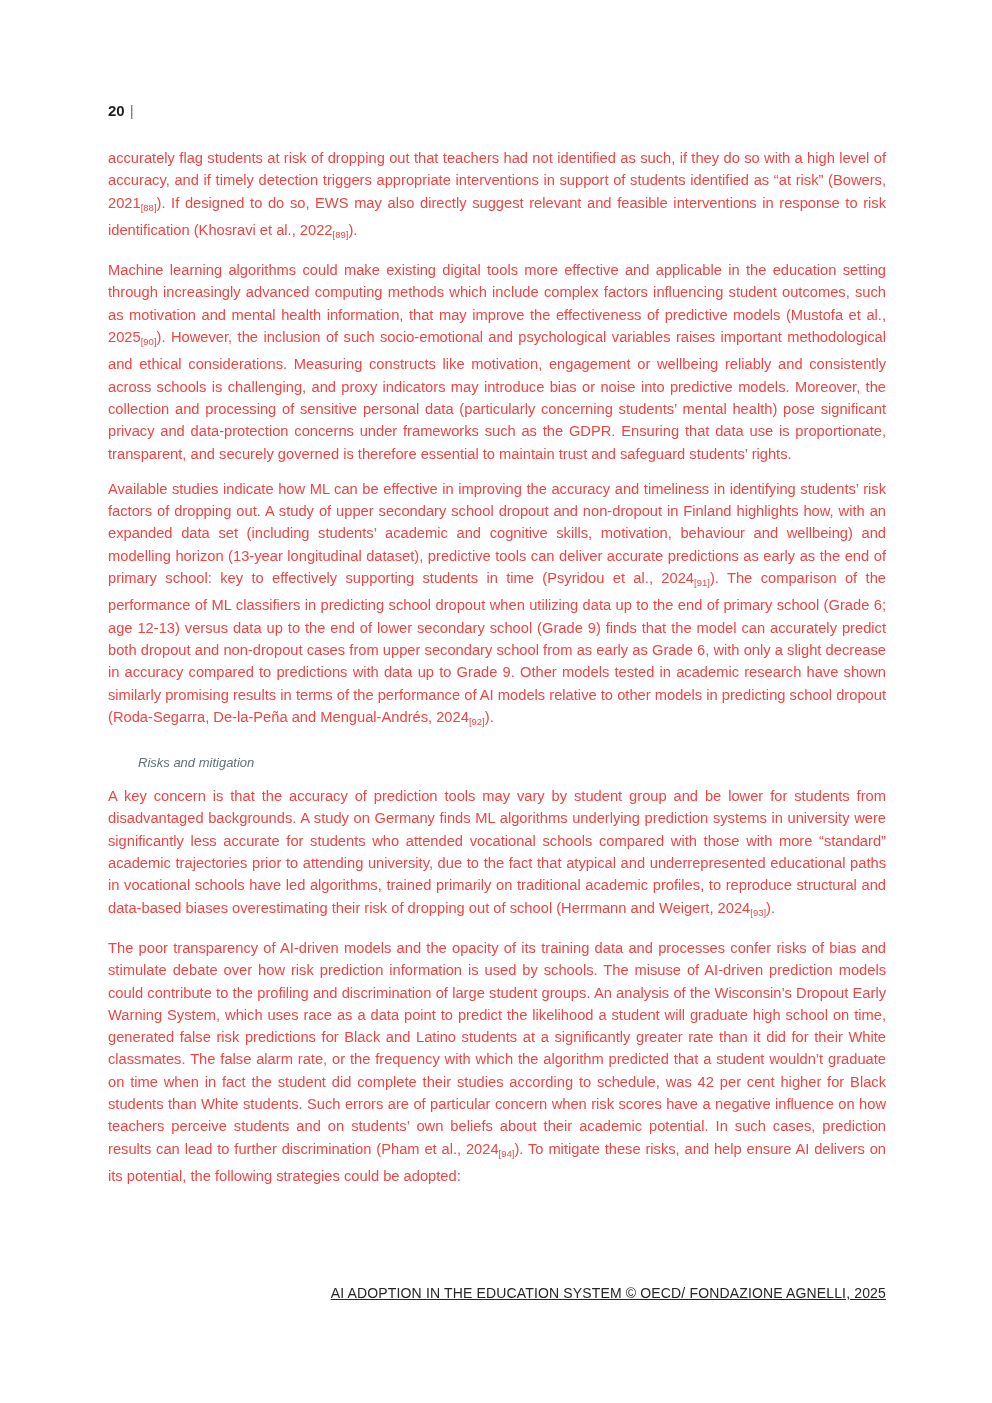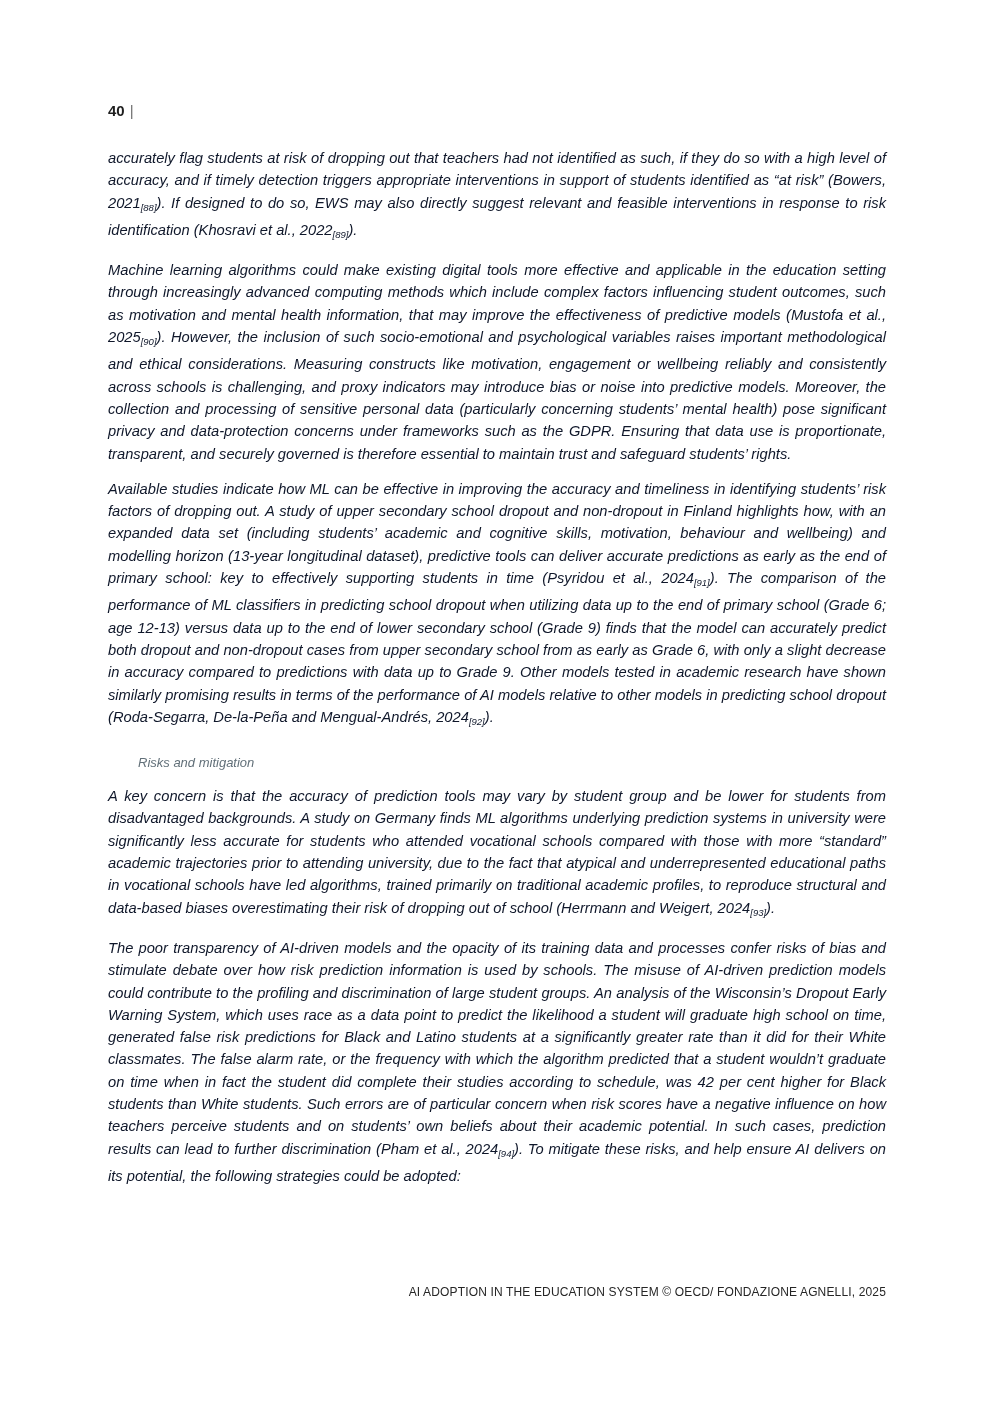--- a/index.html
+++ b/index.html
@@ -37,53 +37,53 @@
     position: absolute;
     top: 147px;
     left: 108px;
     width: 778px;
   }
   .body-paragraph {
     margin: 0 0 13px 0;
     font-size: 14.7px;
     line-height: 22.3px;
     text-align: justify;
-    color: #0f172a;
-    font-style: italic;
+    color: #ef4444;
   }
   .section-heading {
     margin: 22px 0 15px 30px;
     font-size: 13px;
     font-weight: normal;
     font-style: italic;
     color: #627079;
   }
   .citation-sub {
     font-size: 9.5px;
     vertical-align: -3px;
     letter-spacing: 0;
   }
   .page-footer {
     position: absolute;
     top: 1285px;
     left: 108px;
     width: 778px;
     text-align: right;
-    font-size: 12px;
+    font-size: 14px;
     letter-spacing: 0.15px;
     color: #262626;
+    text-decoration: underline;
   }
 </style>
 </head>
 <body>
 
 <div class="page">
 
   <div class="page-header">
-    <span class="page-number">40</span><span class="page-sep">|</span>
+    <span class="page-number">20</span><span class="page-sep">|</span>
   </div>
 
   <div class="content">
       <p class="body-paragraph"><span>accurately flag students at risk of dropping out that teachers had not identified as such, if they do so with a high level of accuracy, and if timely detection triggers appropriate interventions in support of students identified as “at risk” (Bowers, 2021</span><span class="citation-sub">[88]</span><span>). If designed to do so, EWS may also directly suggest relevant and feasible interventions in response to risk identification (Khosravi et al., 2022</span><span class="citation-sub">[89]</span><span>).</span></p>
       <p class="body-paragraph"><span>Machine learning algorithms could make existing digital tools more effective and applicable in the education setting through increasingly advanced computing methods which include complex factors influencing student outcomes, such as motivation and mental health information, that may improve the effectiveness of predictive models (Mustofa et al., 2025</span><span class="citation-sub">[90]</span><span>). However, the inclusion of such socio-emotional and psychological variables raises important methodological and ethical considerations. Measuring constructs like motivation, engagement or wellbeing reliably and consistently across schools is challenging, and proxy indicators may introduce bias or noise into predictive models. Moreover, the collection and processing of sensitive personal data (particularly concerning students’ mental health) pose significant privacy and data-protection concerns under frameworks such as the GDPR. Ensuring that data use is proportionate, transparent, and securely governed is therefore essential to maintain trust and safeguard students’ rights.</span></p>
       <p class="body-paragraph"><span>Available studies indicate how ML can be effective in improving the accuracy and timeliness in identifying students’ risk factors of dropping out. A study of upper secondary school dropout and non-dropout in Finland highlights how, with an expanded data set (including students’ academic and cognitive skills, motivation, behaviour and wellbeing) and modelling horizon (13-year longitudinal dataset), predictive tools can deliver accurate predictions as early as the end of primary school: key to effectively supporting students in time (Psyridou et al., 2024</span><span class="citation-sub">[91]</span><span>). The comparison of the performance of ML classifiers in predicting school dropout when utilizing data up to the end of primary school (Grade 6; age 12-13) versus data up to the end of lower secondary school (Grade 9) finds that the model can accurately predict both dropout and non-dropout cases from upper secondary school from as early as Grade 6, with only a slight decrease in accuracy compared to predictions with data up to Grade 9. Other models tested in academic research have shown similarly promising results in terms of the performance of AI models relative to other models in predicting school dropout (Roda-Segarra, De-la-Peña and Mengual-Andrés, 2024</span><span class="citation-sub">[92]</span><span>).</span></p>
       <h2 class="section-heading">Risks and mitigation</h2>
       <p class="body-paragraph"><span>A key concern is that the accuracy of prediction tools may vary by student group and be lower for students from disadvantaged backgrounds. A study on Germany finds ML algorithms underlying prediction systems in university were significantly less accurate for students who attended vocational schools compared with those with more “standard” academic trajectories prior to attending university, due to the fact that atypical and underrepresented educational paths in vocational schools have led algorithms, trained primarily on traditional academic profiles, to reproduce structural and data-based biases overestimating their risk of dropping out of school (Herrmann and Weigert, 2024</span><span class="citation-sub">[93]</span><span>).</span></p>
       <p class="body-paragraph"><span>The poor transparency of AI-driven models and the opacity of its training data and processes confer risks of bias and stimulate debate over how risk prediction information is used by schools. The misuse of AI-driven prediction models could contribute to the profiling and discrimination of large student groups. An analysis of the Wisconsin’s Dropout Early Warning System, which uses race as a data point to predict the likelihood a student will graduate high school on time, generated false risk predictions for Black and Latino students at a significantly greater rate than it did for their White classmates. The false alarm rate, or the frequency with which the algorithm predicted that a student wouldn’t graduate on time when in fact the student did complete their studies according to schedule, was 42 per cent higher for Black students than White students. Such errors are of particular concern when risk scores have a negative influence on how teachers perceive students and on students’ own beliefs about their academic potential. In such cases, prediction results can lead to further discrimination (Pham et al., 2024</span><span class="citation-sub">[94]</span><span>). To mitigate these risks, and help ensure AI delivers on its potential, the following strategies could be adopted:</span></p>
     </div>

